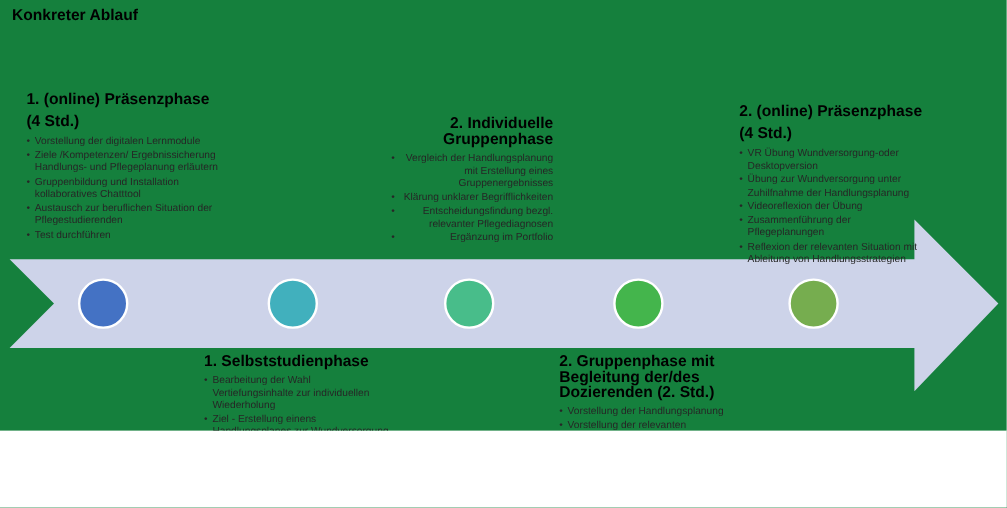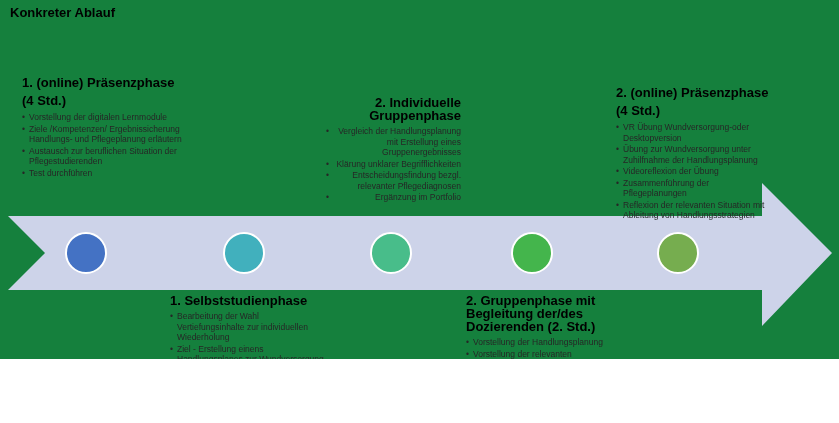--- a/index.html
+++ b/index.html
@@ -58,20 +58,21 @@
   <div class="dot d4" style="background: rgb(118, 173, 79);"></div>
 
   <div class="phase pt0 gap-title">
     <div class="ph-title">
         <div>1. (online) Präsenzphase</div>
         <div>(4 Std.)</div>
       </div>
     <ul class="ph-bullets">
         <li>Vorstellung der digitalen Lernmodule</li>
         <li>Ziele /Kompetenzen/ Ergebnissicherung Handlungs- und Pflegeplanung erläutern</li>
+        <li>Gruppenbildung und Installation kollaboratives Chatttool</li>
         <li>Austausch zur beruflichen Situation der Pflegestudierenden</li>
         <li>Test durchführen</li>
       </ul>
   </div>
 
   <div class="phase pt1">
     <div class="ph-title">
         <div>2. Individuelle</div>
         <div>Gruppenphase</div>
       </div>

